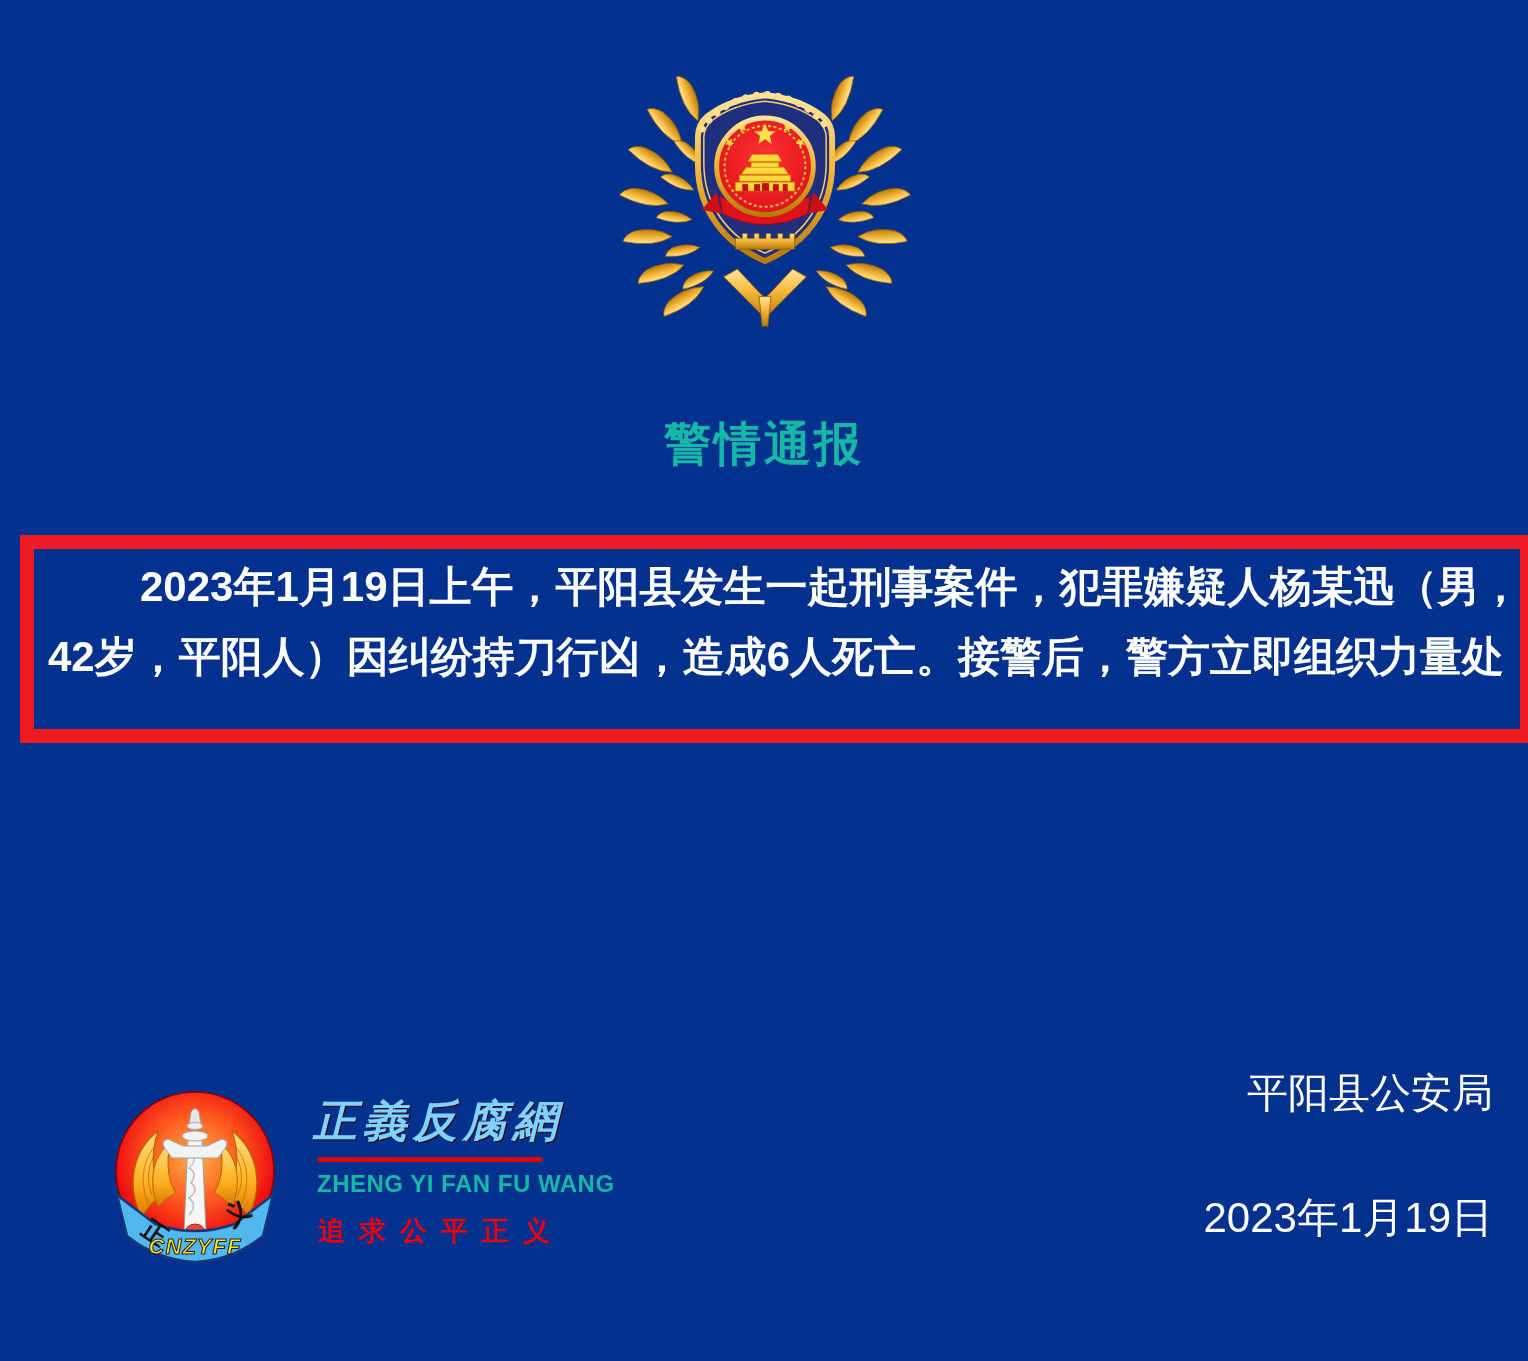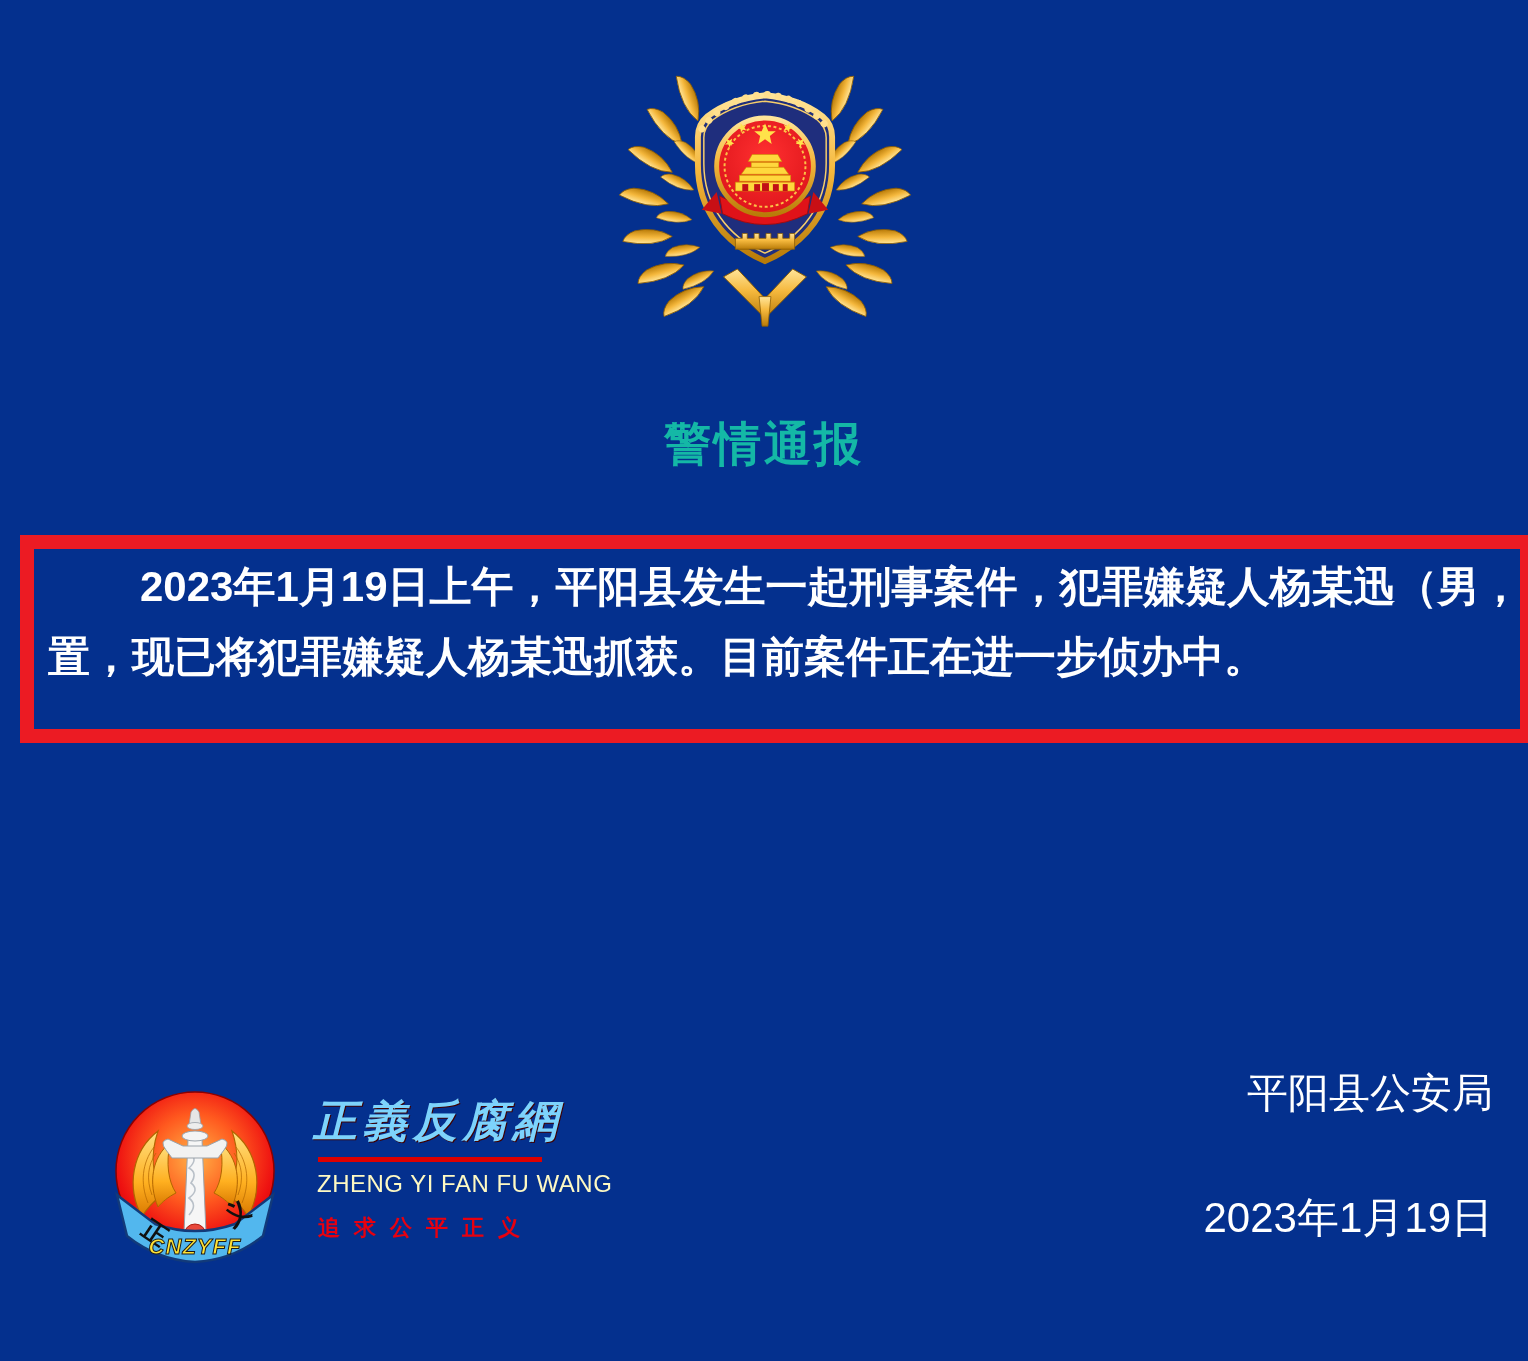--- a/index.html
+++ b/index.html
@@ -72,30 +72,30 @@
     top: 1157px;
     width: 224px;
     height: 5px;
     background: #DD0000;
   }
   .brand-en {
     position: absolute;
     left: 317px;
     top: 1170px;
     font-size: 24px;
-    font-weight: 400;
-    color: #fef9c3;
+    font-weight: 700;
+    color: #14b8a6;
     letter-spacing: 0.5px;
     white-space: nowrap;
   }
   .brand-slogan {
     position: absolute;
     left: 318px;
     top: 1213px;
-    font-size: 22px;
+    font-size: 27px;
     font-weight: 700;
     color: #E8000F;
     letter-spacing: 14px;
     white-space: nowrap;
   }
   .sig-bureau {
     position: absolute;
     right: 35px;
     top: 1066px;
     color: #FFFFFF;
@@ -188,21 +188,21 @@
       <rect x="168" y="142" width="5" height="7"></rect>
     </g>
 
     <path d="M120,208 V197 h7 v-5 h5 v5 h7 v-5 h5 v5 h7 v-5 h5 v5 h7 v-5 h5 v5 h7 v-5 h5 v5 V208 Z" fill="url(#gold)" stroke="#8A5C05" stroke-width="0.8"></path>
   </svg>
 
   <div class="page-title">警情通报</div>
 
   <div class="notice-box">
     <div class="notice-line indent">2023年1月19日上午，平阳县发生一起刑事案件，犯罪嫌疑人杨某迅（男，</div>
-    <div class="notice-line">置，现已将犯罪嫌疑人杨某迅抓获。目前案件正在进一步侦办中。</div>
+    <div class="notice-line">42岁，平阳人）因纠纷持刀行凶，造成6人死亡。接警后，警方立即组织力量处</div>
   </div>
 
   <svg class="brand-logo" viewBox="0 0 182 196" aria-hidden="true">
     <defs>
       <radialGradient id="lr" cx="0.5" cy="0.42" r="0.62">
         <stop offset="0" stop-color="#FFB347"></stop>
         <stop offset="0.45" stop-color="#FF5A1F"></stop>
         <stop offset="0.8" stop-color="#EE1111"></stop>
         <stop offset="1" stop-color="#C90505"></stop>
       </radialGradient>

